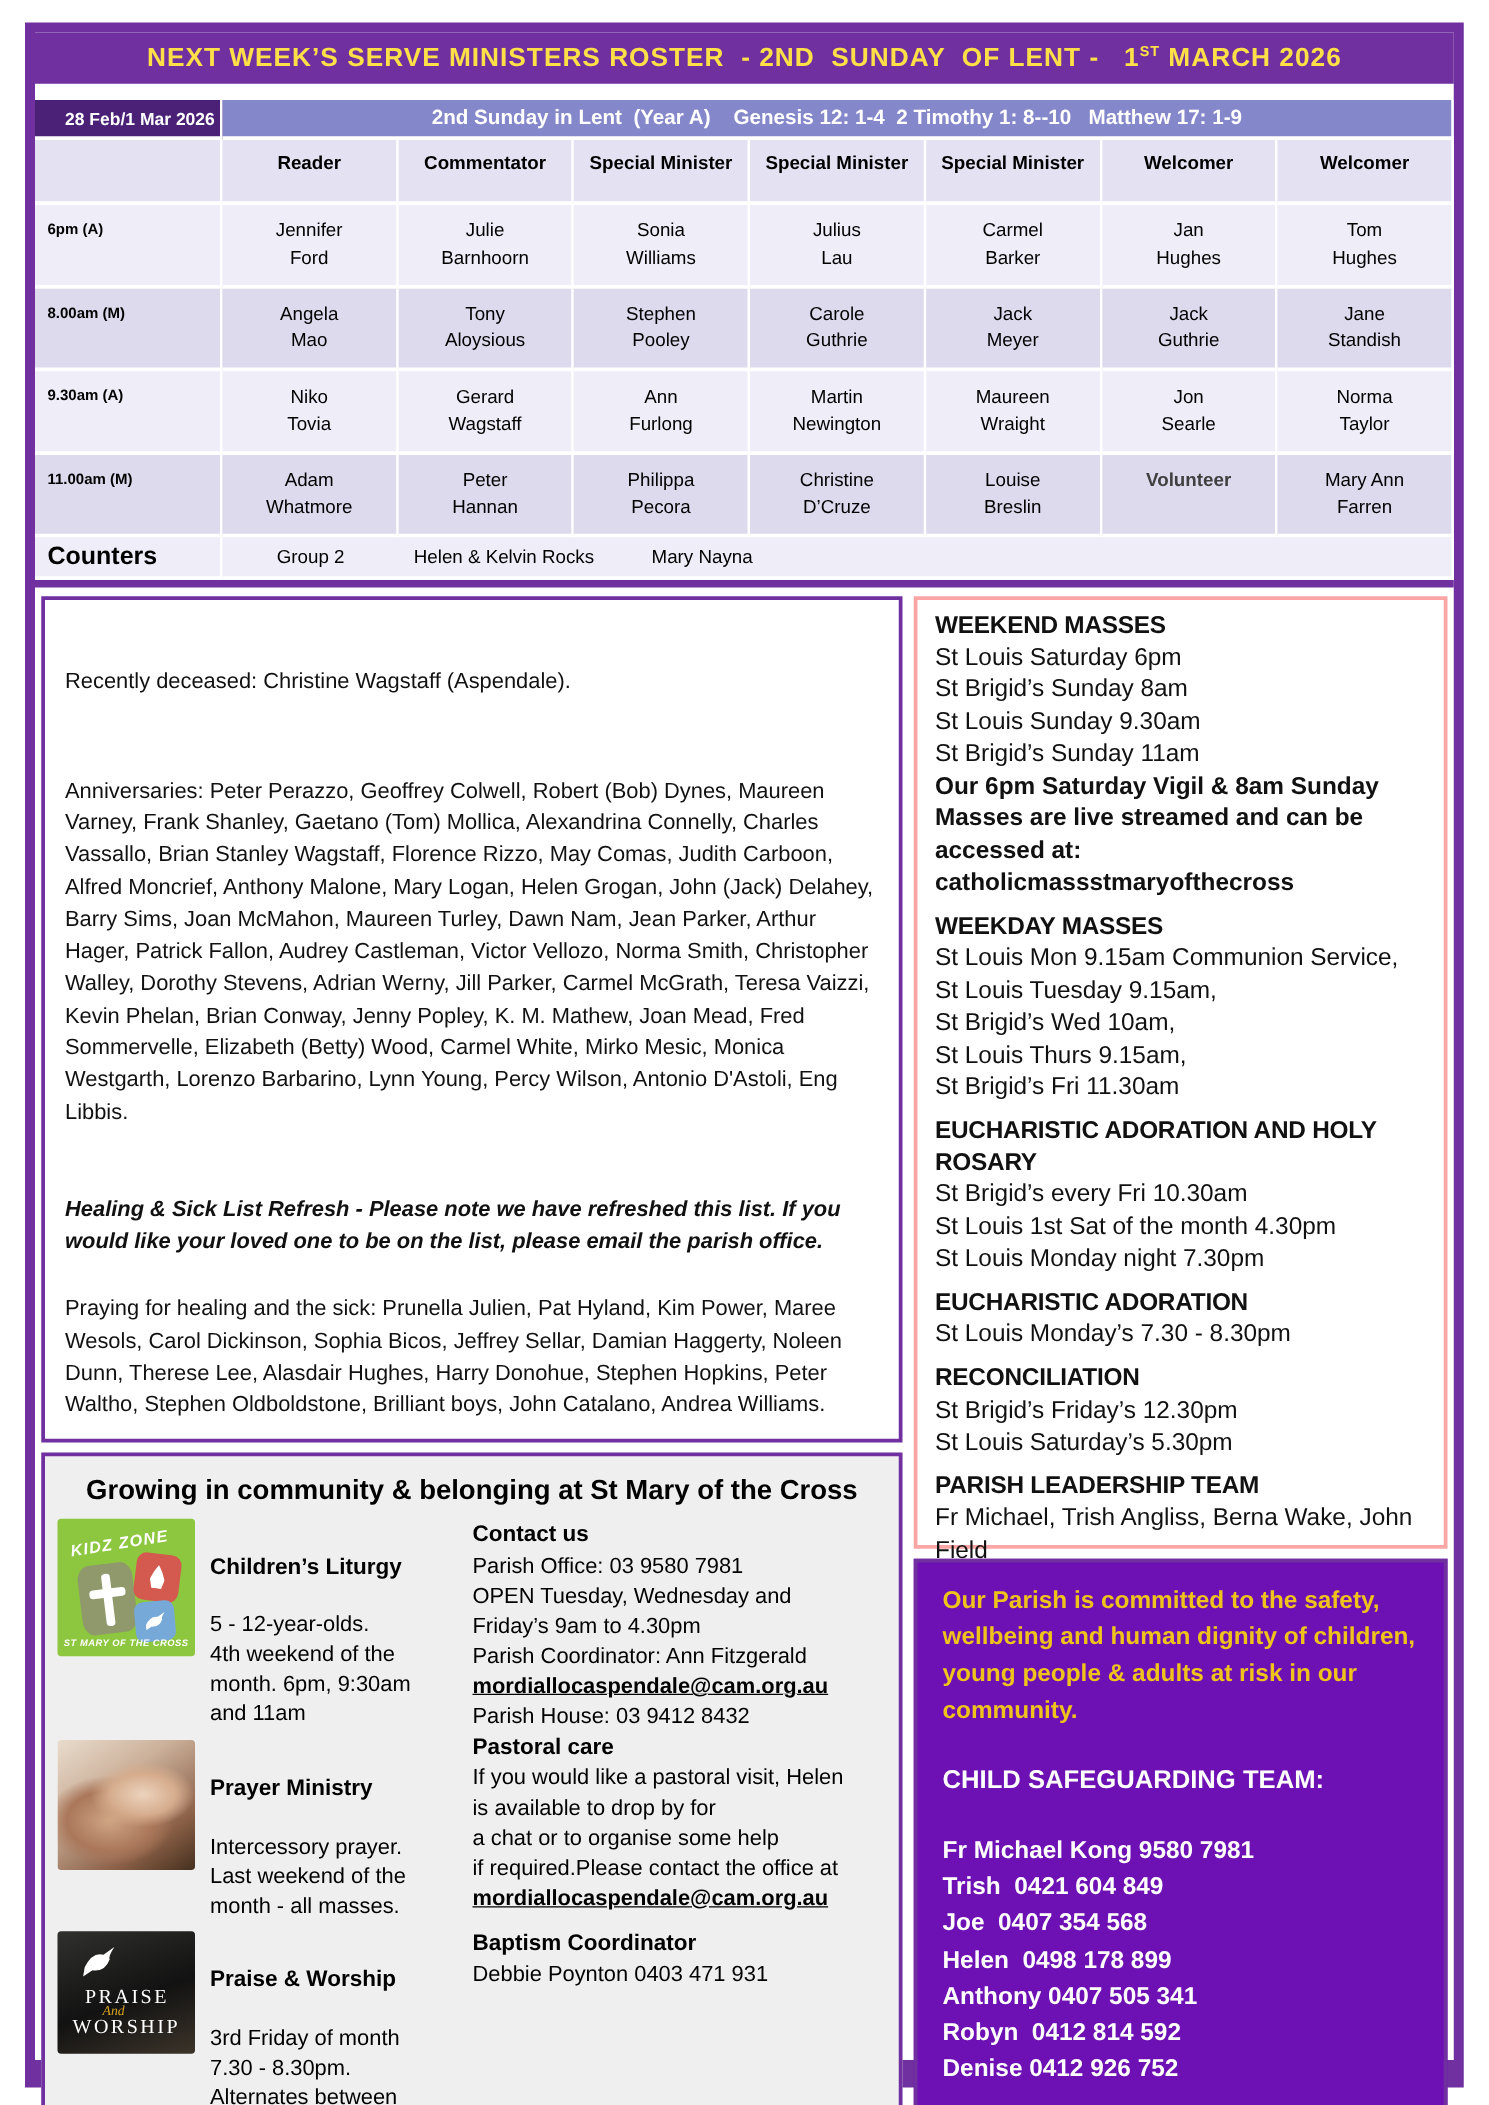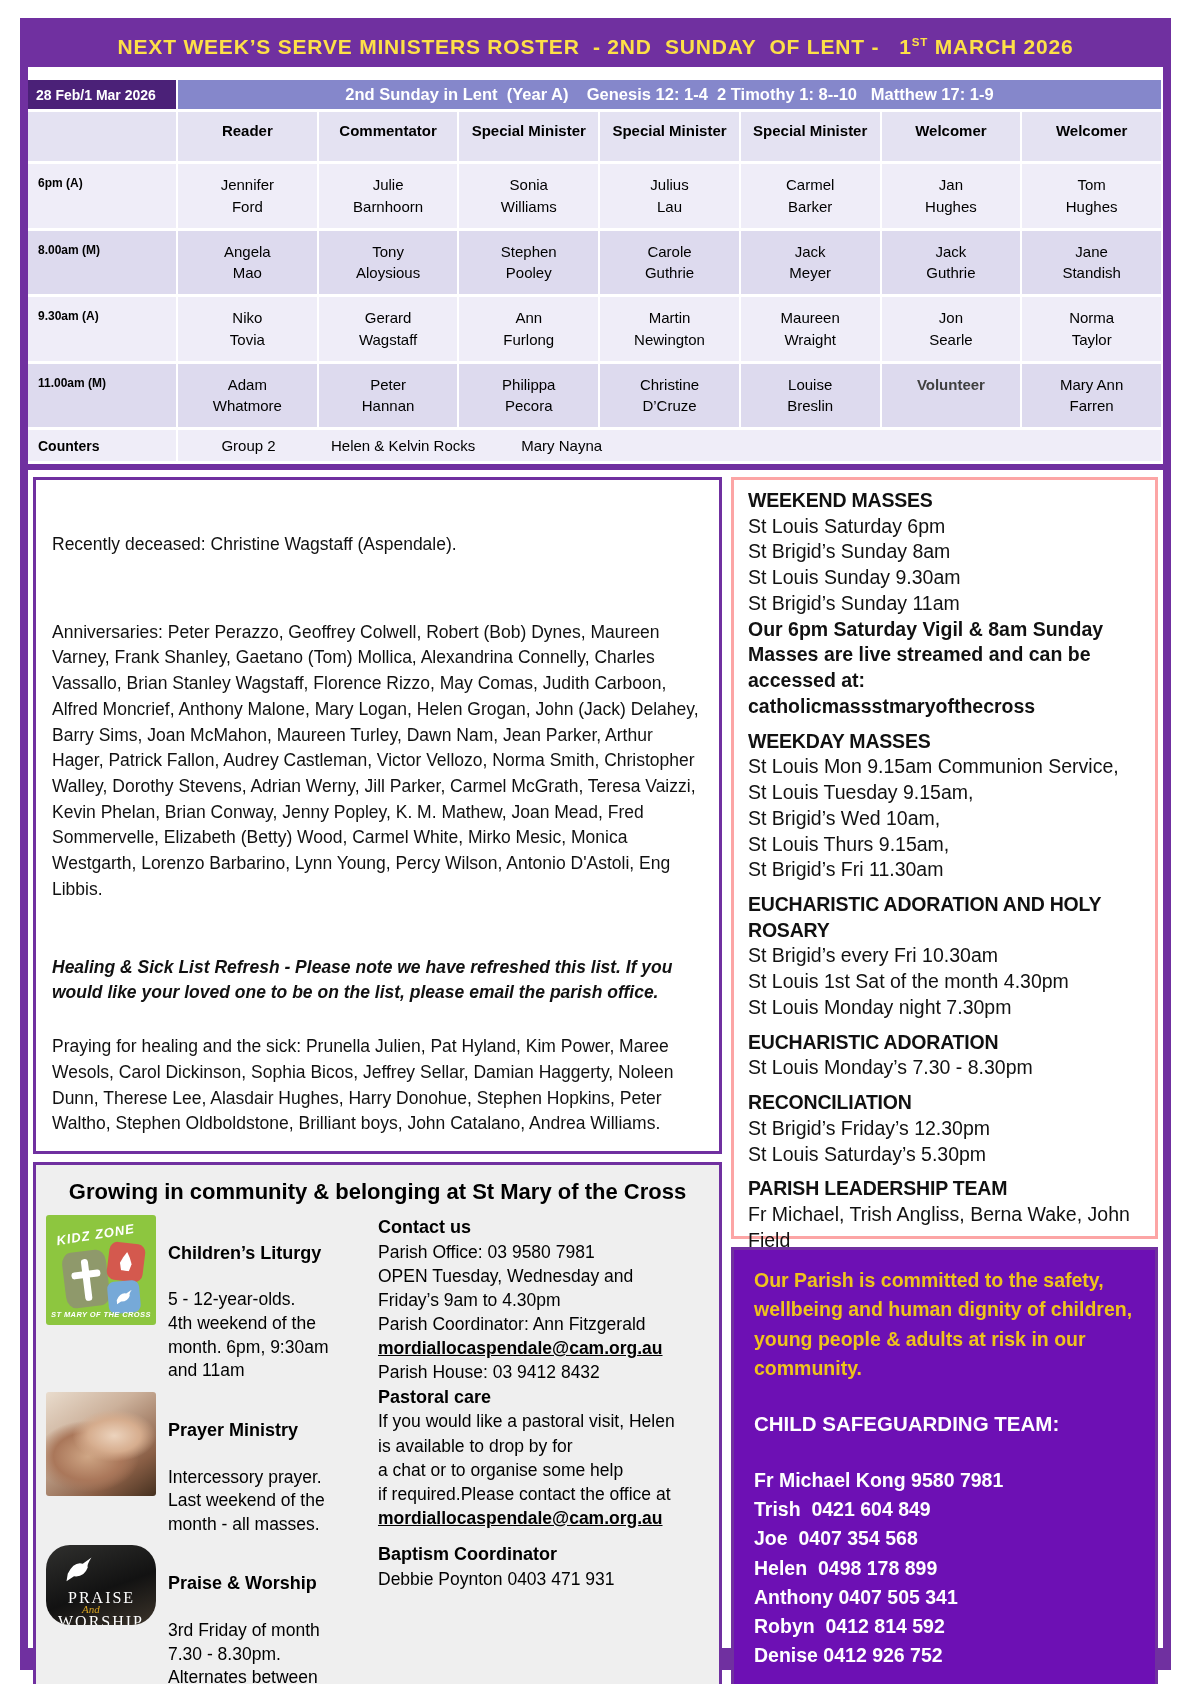--- a/index.html
+++ b/index.html
@@ -7,34 +7,34 @@
   .page { width: 1191px; height: 1684px; background: #fff; padding: 18px 20px 14px 20px; }
   .frame { width: 100%; height: 100%; border: 8px solid #7030A0; border-bottom-width: 22px; display: flex; flex-direction: column; background: #fff; }
 
   
   .header-bar { background: #7030A0; color: #fde047; text-align: center; padding: 9px 4px 8px; font-weight: bold; font-size: 21px; letter-spacing: 0.8px; white-space: pre-wrap; }
   .header-bar sup { font-size: 0.55em; vertical-align: super; }
 
   
   .roster { margin-top: 13px; display: grid; grid-template-columns: 150px repeat(7, 1fr); background: #fff; border-bottom: 6px solid #7030A0; }
   .roster > div { border-right: 2px solid #fff; border-bottom: 3px solid #fff; }
-  .r-date { background: #4B2178; color: #fff; font-weight: bold; font-size: 14px; display: flex; align-items: center; padding-left: 8px; min-height: 32px; }
+  .r-date { background: #4B2178; color: #fff; font-weight: bold; font-size: 14px; display: flex; align-items: center; padding-left: 24px; min-height: 32px; }
   .r-band { grid-column: span 7; background: #8587CB; color: #fff; font-weight: bold; font-size: 16.5px; display: flex; align-items: center; justify-content: center; white-space: pre-wrap; }
   .r-h { background: #E4E2F2; font-weight: bold; font-size: 15px; text-align: center; padding: 9px 6px; line-height: 1.35; display: flex; align-items: flex-start; justify-content: center; min-height: 52px; }
   .r-h0 { background: #E4E2F2; }
   .r-time { font-weight: bold; font-size: 12px; padding: 12px 0 0 10px; }
   .r-cell { font-size: 15px; text-align: center; padding: 10px 4px; line-height: 1.45; white-space: pre-line; min-height: 62px; }
   .bg-l { background: #EFEDF8; }
   .bg-d { background: #DDDAEE; }
   .red-cell { color: #404040; font-weight: bold; }
   .r-counters { grid-column: span 7; font-size: 15px; display: flex; align-items: center; min-height: 34px; }
   .r-counters .c0 { width: 141px; text-align: center; }
   .r-counters .c1 { margin-left: 12px; }
   .r-counters .c2 { margin-left: 46px; }
-  .r-time-counters { font-weight: bold; font-size: 14px; display: flex; align-items: center; padding-left: 10px; }
+  .r-time-counters { font-weight: bold; font-size: 20px; display: flex; align-items: center; padding-left: 10px; }
 
   
   .content { flex: 1; display: flex; gap: 9px; padding: 7px 5px 6px 5px; min-height: 0; }
   .left-col { width: 689px; display: flex; flex-direction: column; gap: 8px; }
   .right-col { flex: 1; display: flex; flex-direction: column; gap: 8px; }
 
   .notices-box { border: 3px solid #7030A0; background: #fff; height: 692px; padding: 14px 16px; font-size: 17.5px; line-height: 1.47; color: #111; }
   .notices-box .p1 { margin-top: 38px; }
   .notices-box .p2 { margin-top: 62px; }
   .notices-box .p3 { margin-top: 52px; font-weight: bold; font-style: italic; }
@@ -65,21 +65,21 @@
   .tile-cross::before { content: ""; position: absolute; left: 19px; top: 8px; width: 7px; height: 42px; background: #fff; border-radius: 3px; }
   .tile-cross::after { content: ""; position: absolute; left: 8px; top: 20px; width: 29px; height: 7px; background: #fff; border-radius: 3px; }
   .tile-flame { width: 36px; height: 38px; background: #D4594E; right: 12px; top: 28px; transform: rotate(7deg); }
   .flame-shape { position: absolute; left: 11px; top: 9px; width: 14px; height: 20px; background: #fff; clip-path: polygon(50% 0%, 74% 28%, 92% 58%, 78% 94%, 22% 94%, 8% 58%, 26% 28%); }
   .tile-dove { width: 32px; height: 32px; background: #76A9D8; right: 16px; top: 66px; transform: rotate(-5deg); }
   .tile-dove svg { position: absolute; left: 4px; top: 6px; }
   .hands { height: 104px; background:
       radial-gradient(58px 36px at 62% 42%, #ecd3bd 0%, #d6ad8e 45%, rgba(0,0,0,0) 72%),
       radial-gradient(66px 46px at 38% 62%, #cfa685 0%, #aa775a 52%, rgba(0,0,0,0) 78%),
       linear-gradient(145deg, #e9dccd 0%, #ccb19b 35%, #8a5f46 75%, #45301f 100%); }
-  .praise { height: 80px; background: linear-gradient(160deg, #30302e 0%, #121212 55%, #3c342a 100%); font-family: "Liberation Serif", serif; border-radius: 24px; }
+  .praise { height: 98px; background: linear-gradient(160deg, #30302e 0%, #121212 55%, #3c342a 100%); font-family: "Liberation Serif", serif; }
   .praise svg { position: absolute; left: 16px; top: 10px; }
   .praise .pw1 { position: absolute; left: 22px; top: 44px; color: #fff; font-size: 16px; letter-spacing: 2px; }
   .praise .pw2 { position: absolute; left: 36px; top: 58px; color: #D9A421; font-style: italic; font-size: 11px; }
   .praise .pw3 { position: absolute; left: 12px; top: 68px; color: #fff; font-size: 16px; letter-spacing: 2px; }
 
   
   .masses-box { border: 3px solid #fca5a5; background: #fff; height: 762px; padding: 8px 14px; font-size: 19.5px; line-height: 1.32; color: #111; }
   .side-h { font-weight: bold; font-size: 19.5px; letter-spacing: -0.2px; margin-top: 9px; }
   .side-h:first-child { margin-top: 0; }
   .side-body { white-space: pre-line; }

